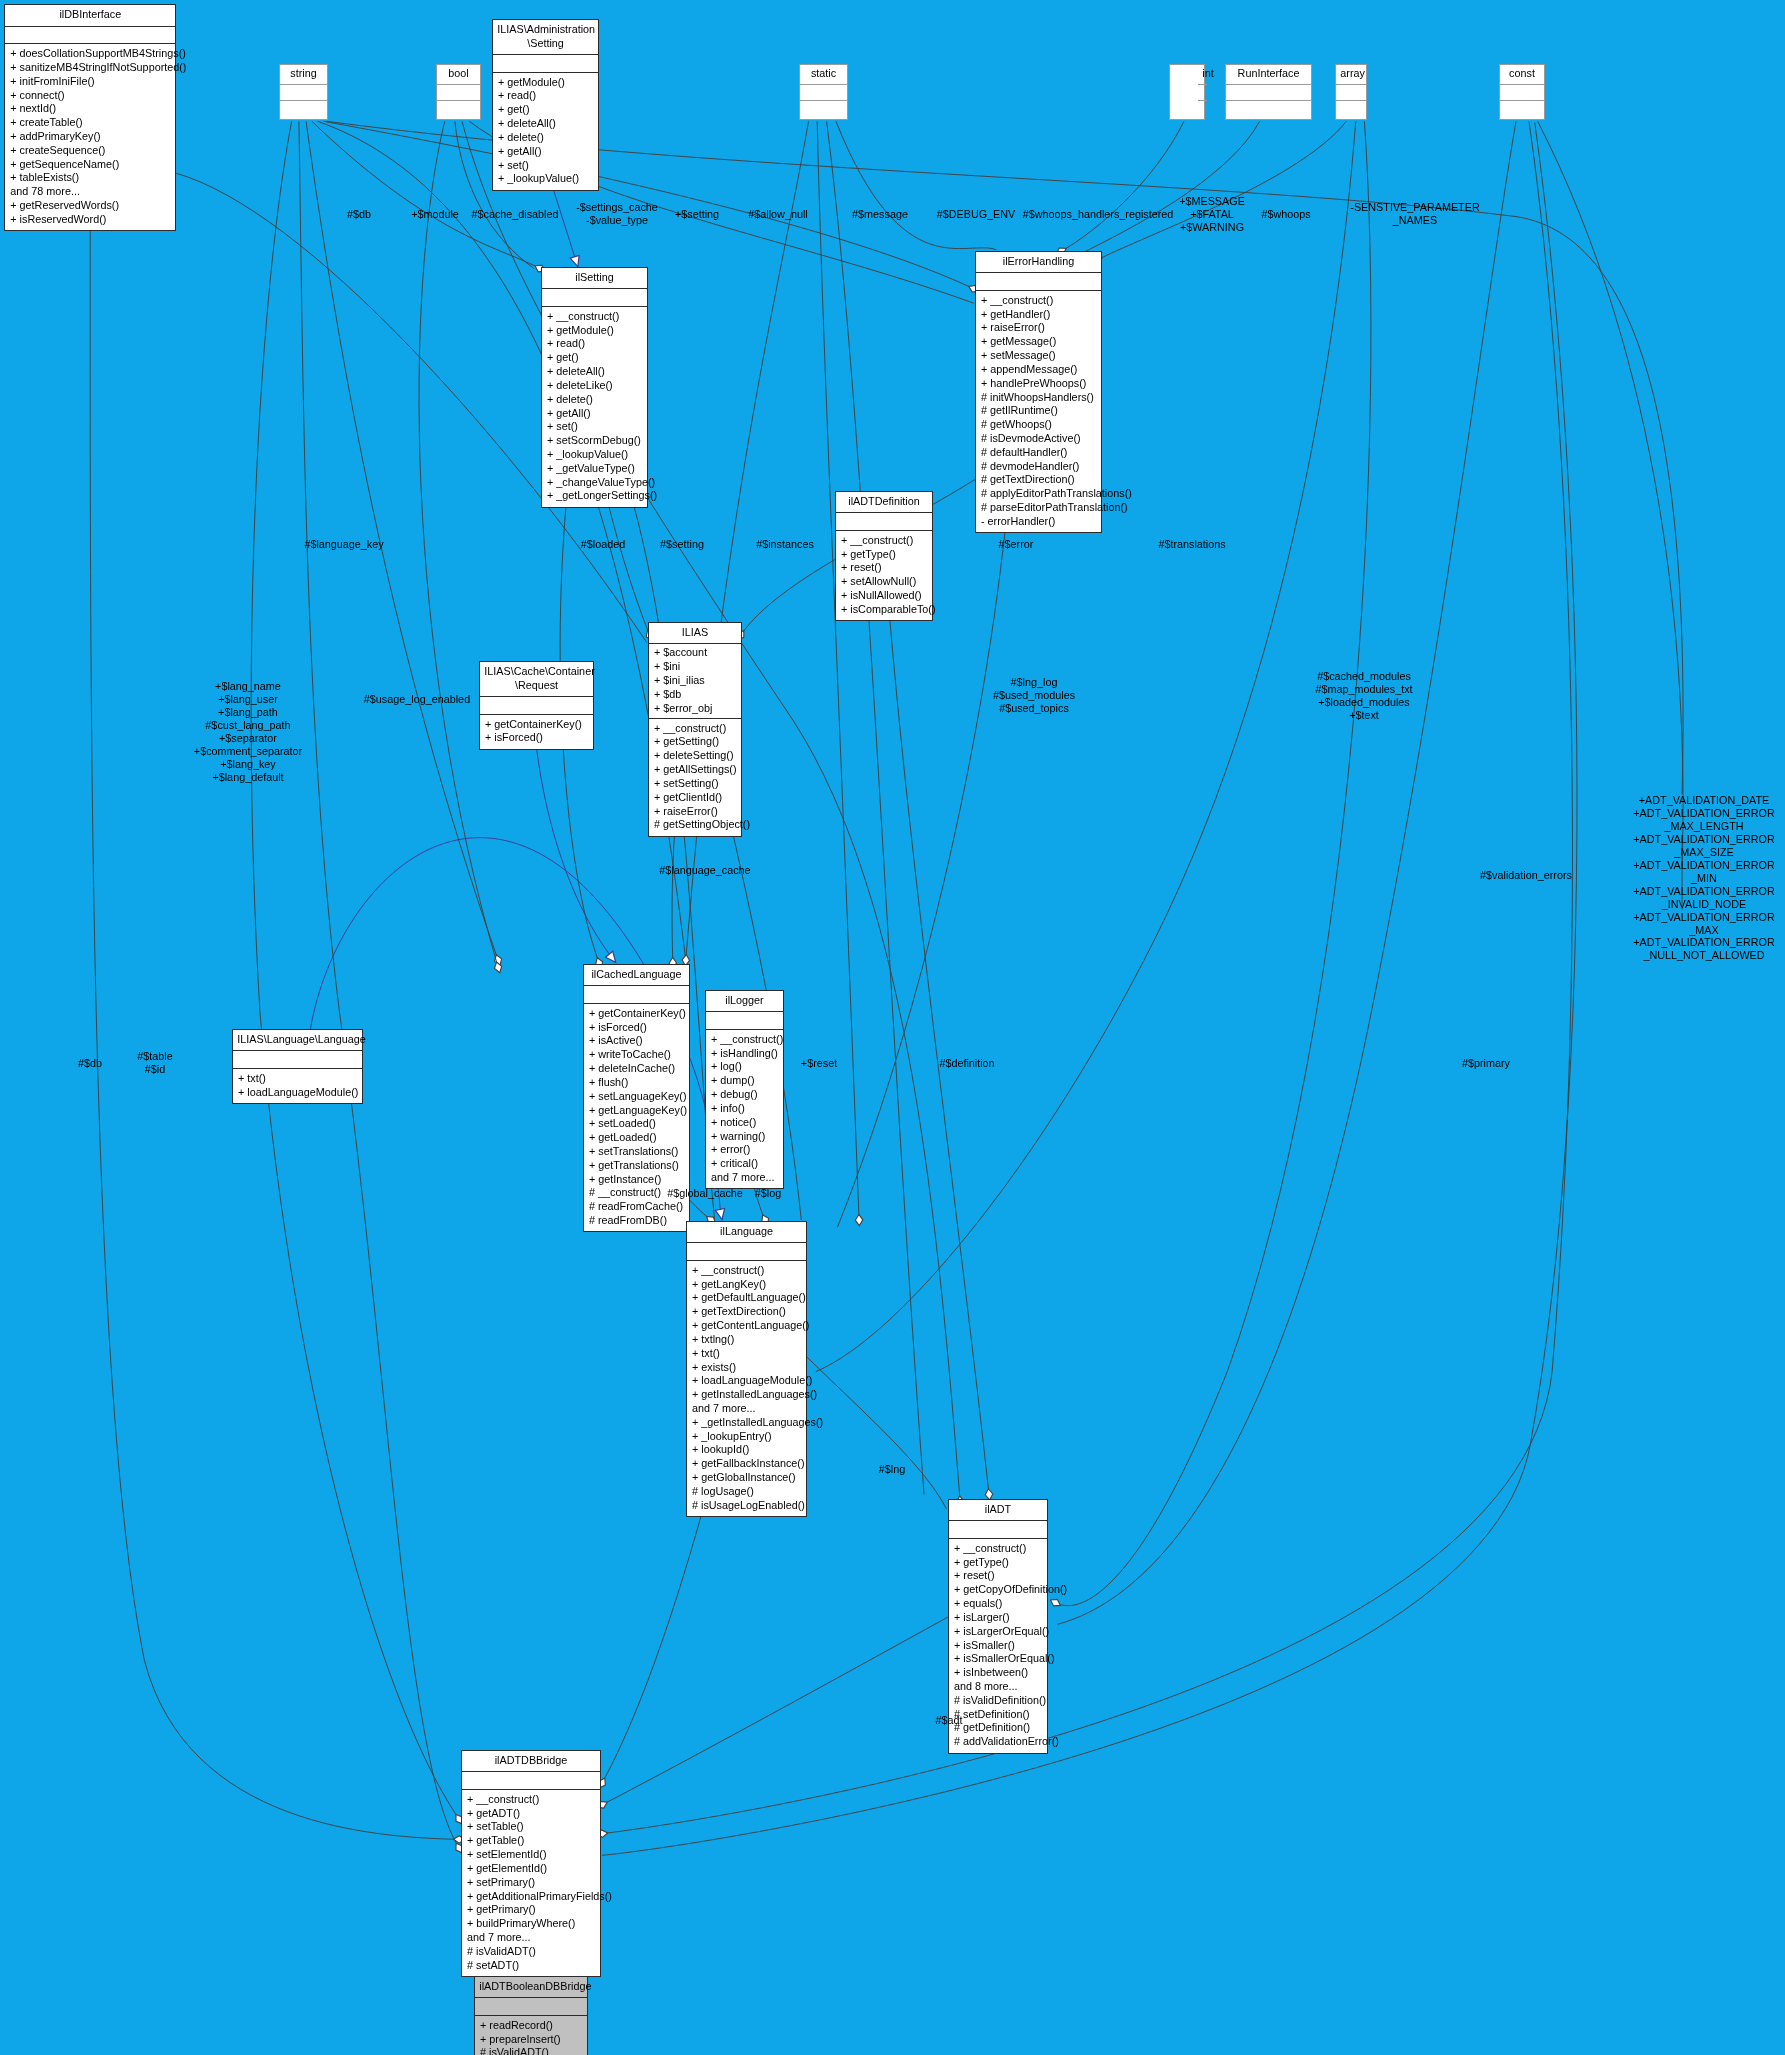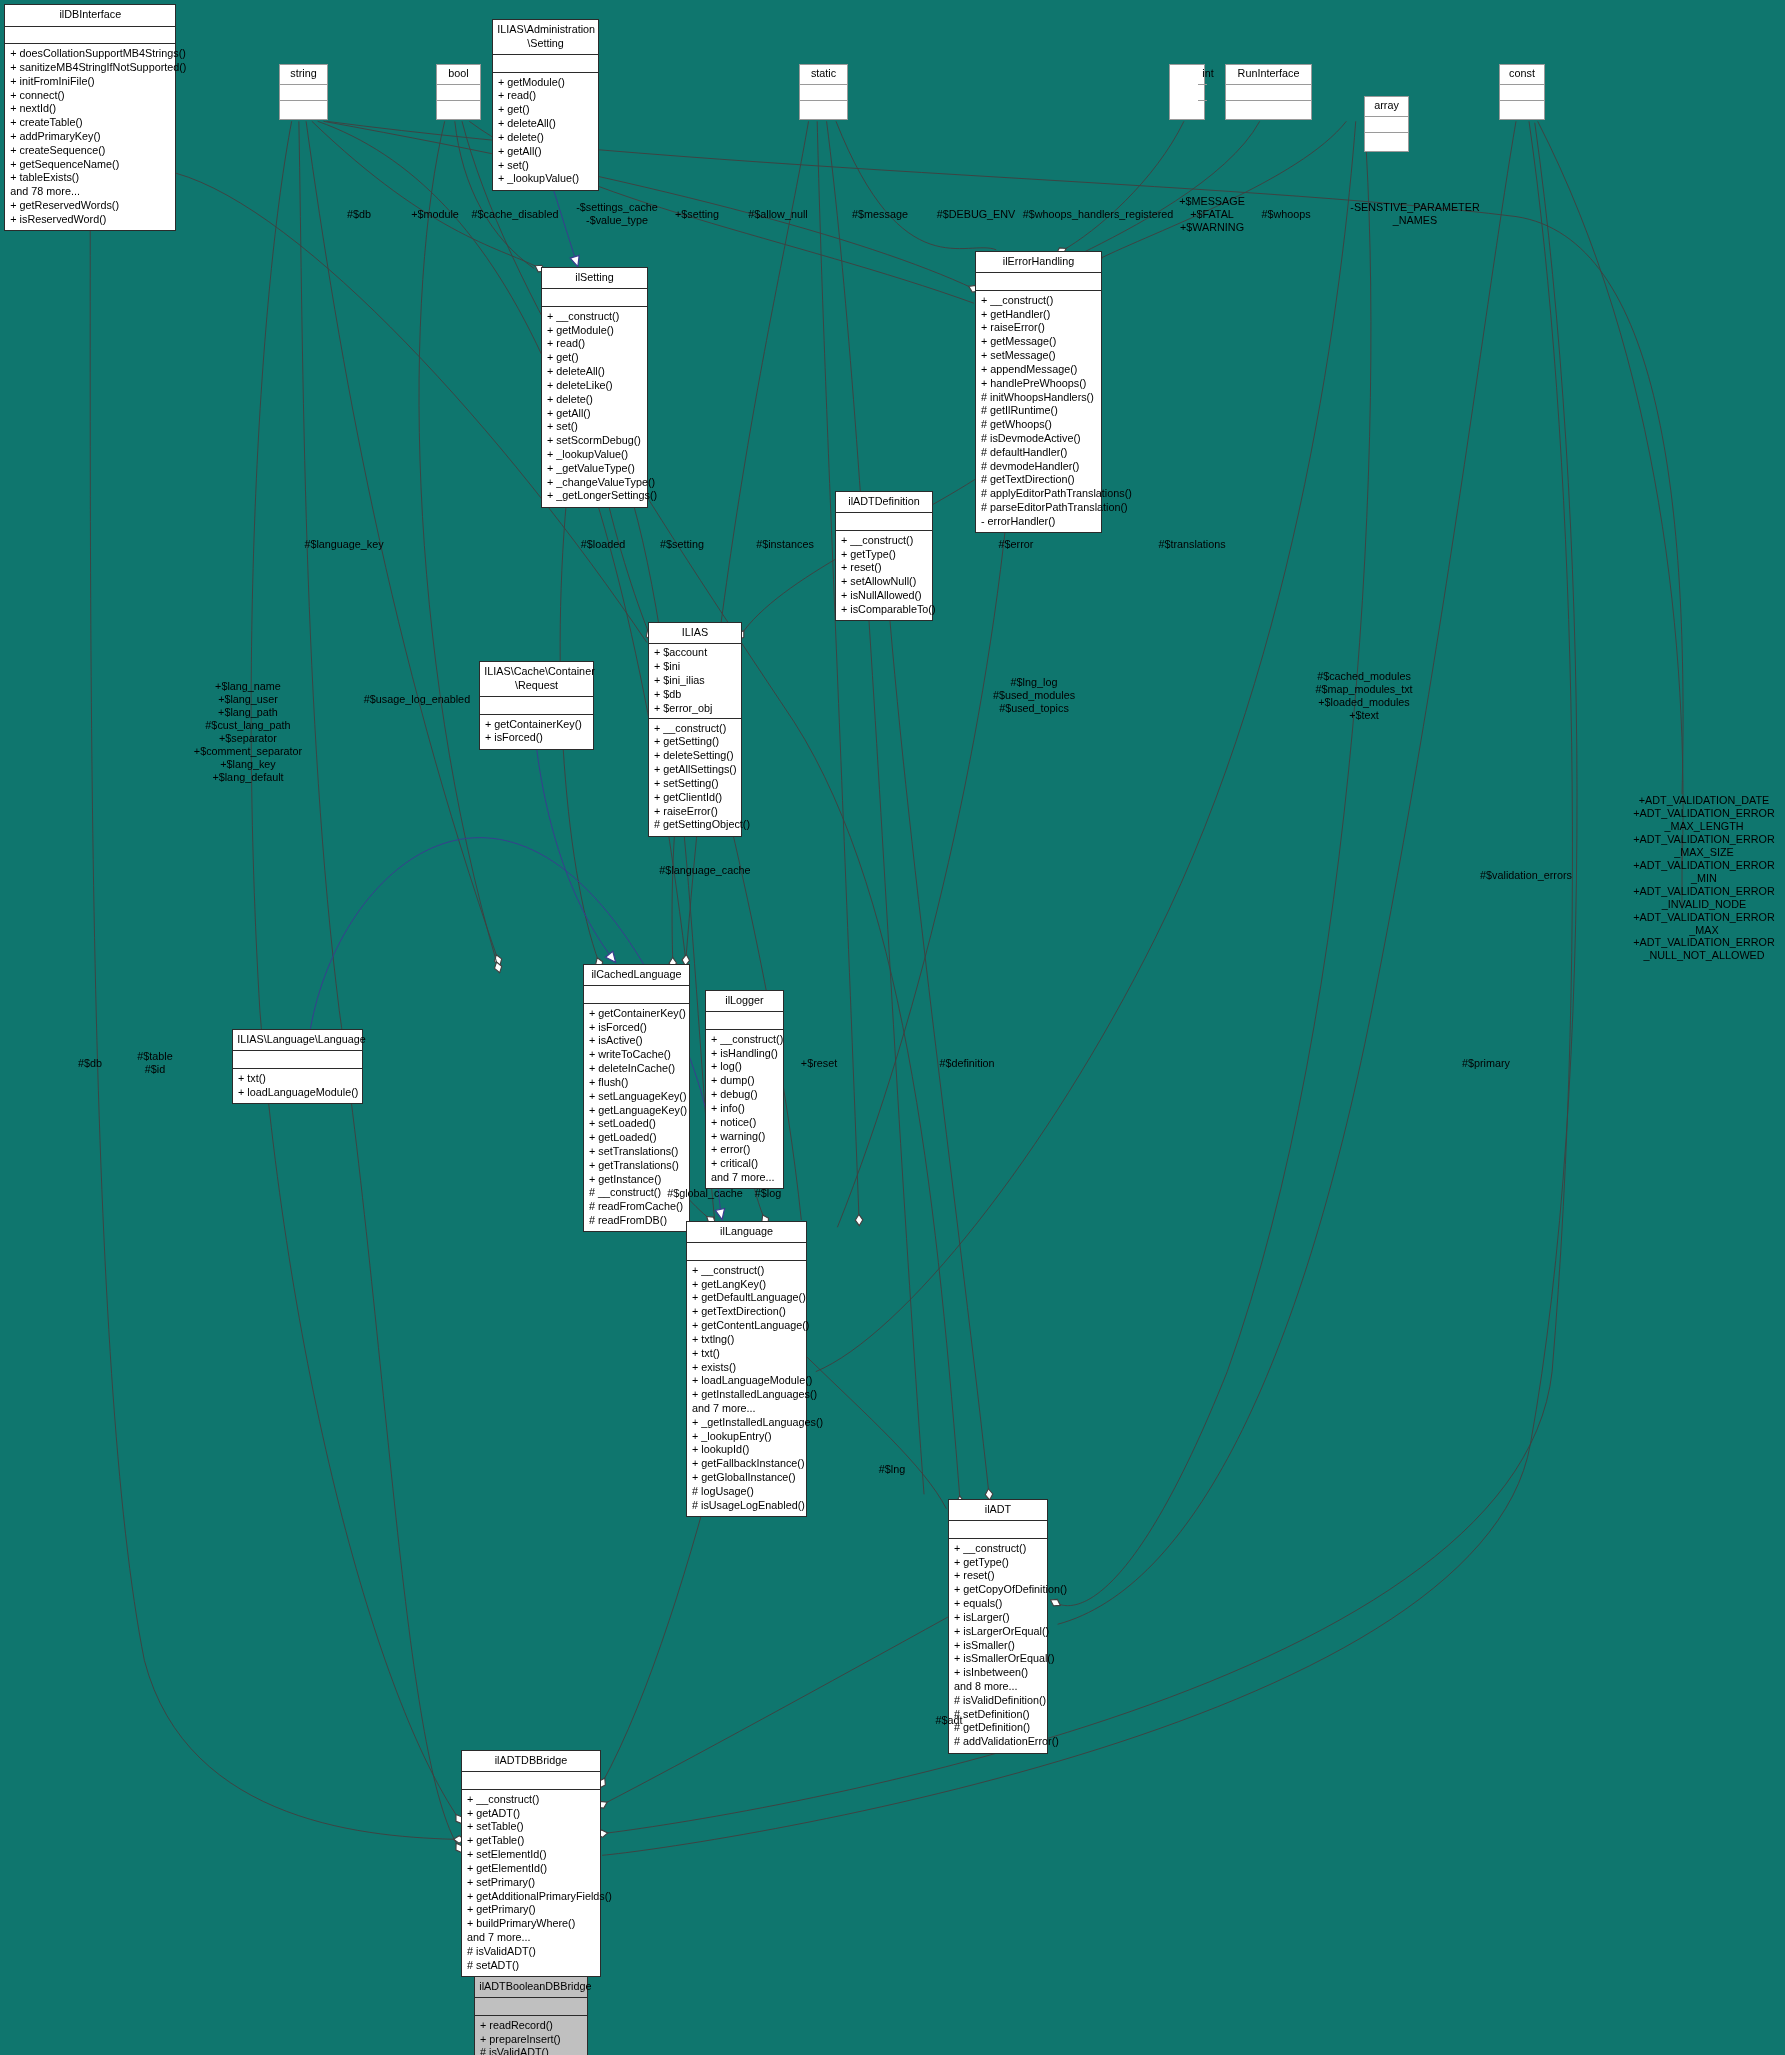--- a/index.html
+++ b/index.html
@@ -5,21 +5,21 @@
   html,body{margin:0;padding:0;background:#ffffff;}
   body{
     font-family:"Liberation Sans","DejaVu Sans",sans-serif;
     color:#000;
   }
   #canvas{
     position:relative;
     width:1786px;
     height:2056px;
     overflow:hidden;
-    background:#0f766e;
+    background:#0ea5e9;
   }
   svg.edges{
     position:absolute;
     left:0;top:0;
     width:1786px;
     height:2056px;
     pointer-events:none;
   }
   .node{
     position:absolute;
@@ -205,21 +205,21 @@
     <div class="attrs"></div>
     <div class="ops" style="min-height:11.5px;"></div>
   </div>
 
   <div class="node thin" style="left:1225px;top:64px;width:87px;">
     <div class="title">RunInterface</div>
     <div class="attrs"></div>
     <div class="ops" style="min-height:11.5px;"></div>
   </div>
 
-  <div class="node thin" style="left:1364px;top:64px;width:45px;margin-top:32px;">
+  <div class="node thin" style="left:1335px;top:64px;width:32px;">
     <div class="title">array</div>
     <div class="attrs"></div>
     <div class="ops" style="min-height:11.5px;"></div>
   </div>
 
   <div class="node thin" style="left:1499px;top:64px;width:46px;">
     <div class="title">const</div>
     <div class="attrs"></div>
     <div class="ops" style="min-height:11.5px;"></div>
   </div>

